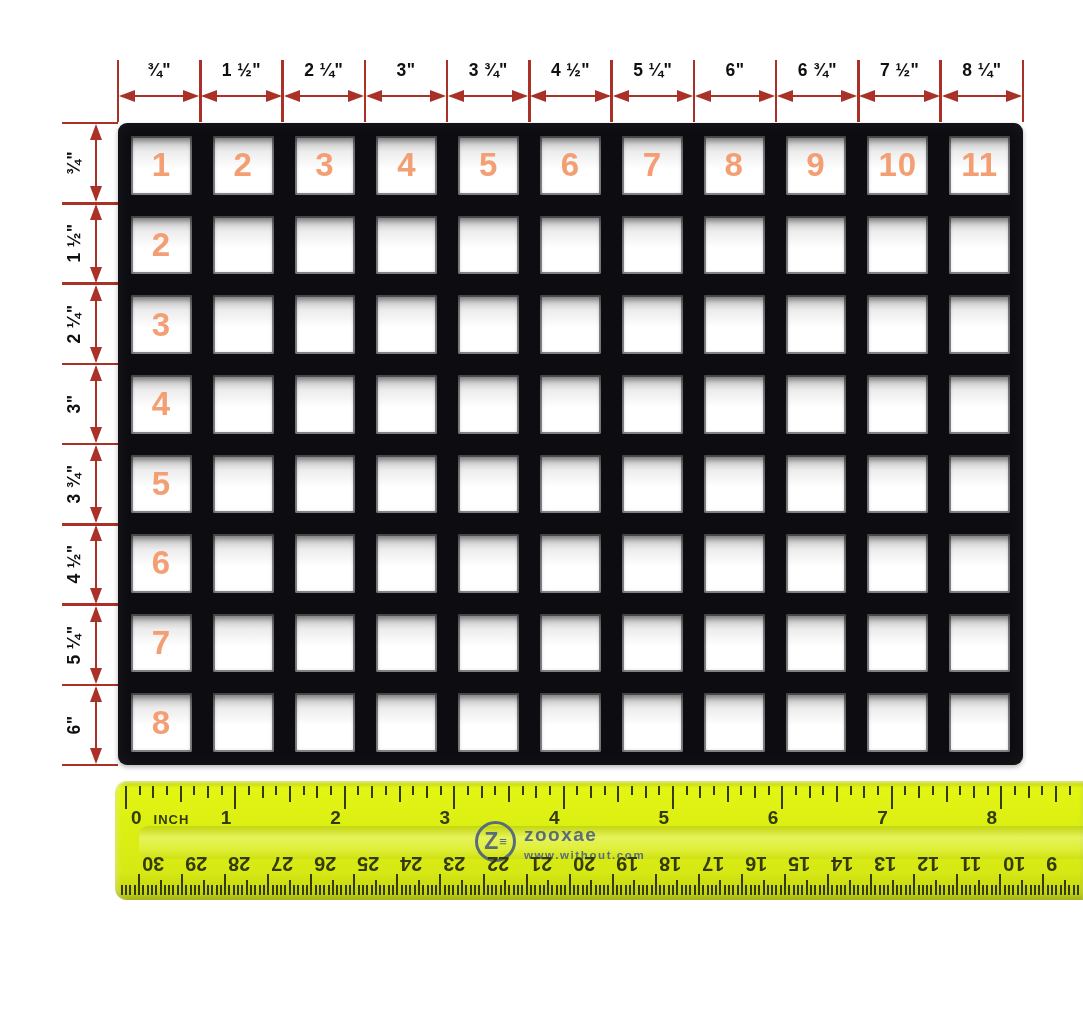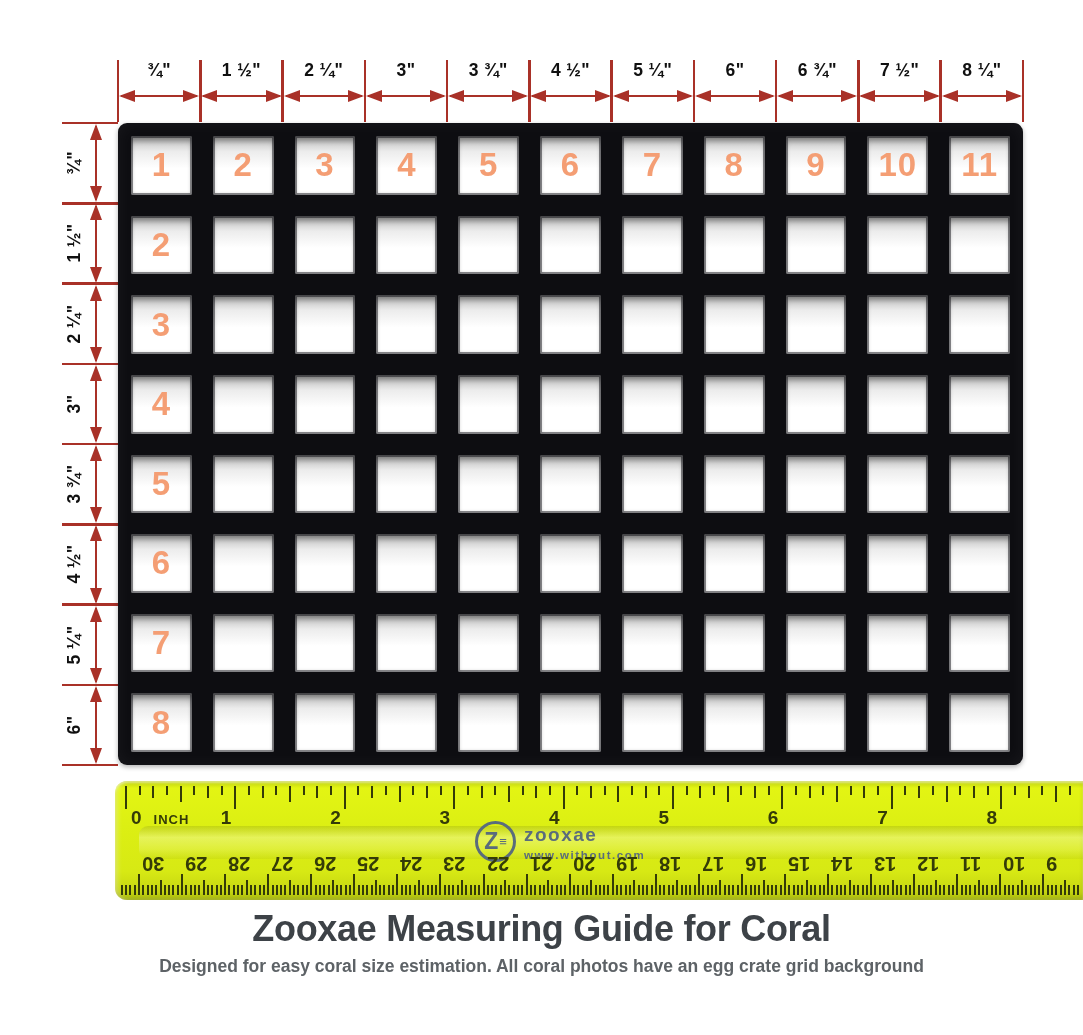--- a/index.html
+++ b/index.html
@@ -645,17 +645,15 @@
       <div style="position: absolute; left: 629.98px; bottom: 25px; transform: rotate(180deg); font-weight: bold; font-size: 20px; color: rgb(52, 59, 8);">16</div>
       <div style="position: absolute; left: 673.05px; bottom: 25px; transform: rotate(180deg); font-weight: bold; font-size: 20px; color: rgb(52, 59, 8);">15</div>
       <div style="position: absolute; left: 716.12px; bottom: 25px; transform: rotate(180deg); font-weight: bold; font-size: 20px; color: rgb(52, 59, 8);">14</div>
       <div style="position: absolute; left: 759.19px; bottom: 25px; transform: rotate(180deg); font-weight: bold; font-size: 20px; color: rgb(52, 59, 8);">13</div>
       <div style="position: absolute; left: 802.26px; bottom: 25px; transform: rotate(180deg); font-weight: bold; font-size: 20px; color: rgb(52, 59, 8);">12</div>
       <div style="position: absolute; left: 845.33px; bottom: 25px; transform: rotate(180deg); font-weight: bold; font-size: 20px; color: rgb(52, 59, 8);">11</div>
       <div style="position: absolute; left: 888.4px; bottom: 25px; transform: rotate(180deg); font-weight: bold; font-size: 20px; color: rgb(52, 59, 8);">10</div>
       <div style="position: absolute; left: 931.47px; bottom: 25px; transform: rotate(180deg); font-weight: bold; font-size: 20px; color: rgb(52, 59, 8);">9</div>
     </div>
 
-  <div class="title">Zooxae Measuring Guide for Coral</div>
   <div class="subtitle">
-    <div>Designed for easy coral size estimation. All coral photos have an egg crate grid background</div>
   </div>
 </div>
 
 </body></html>

